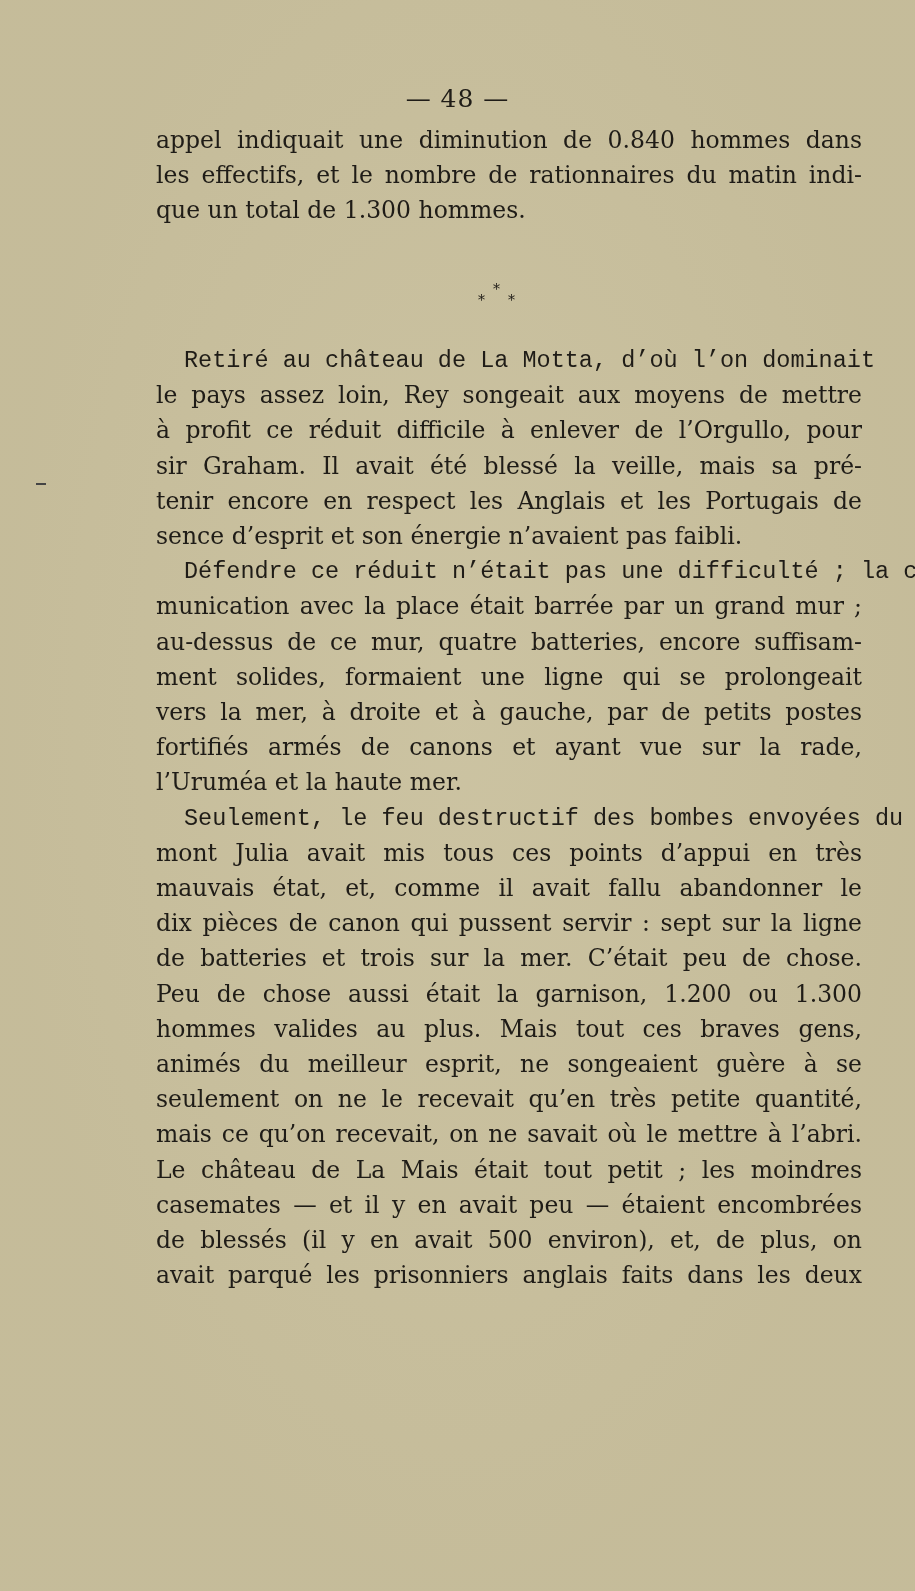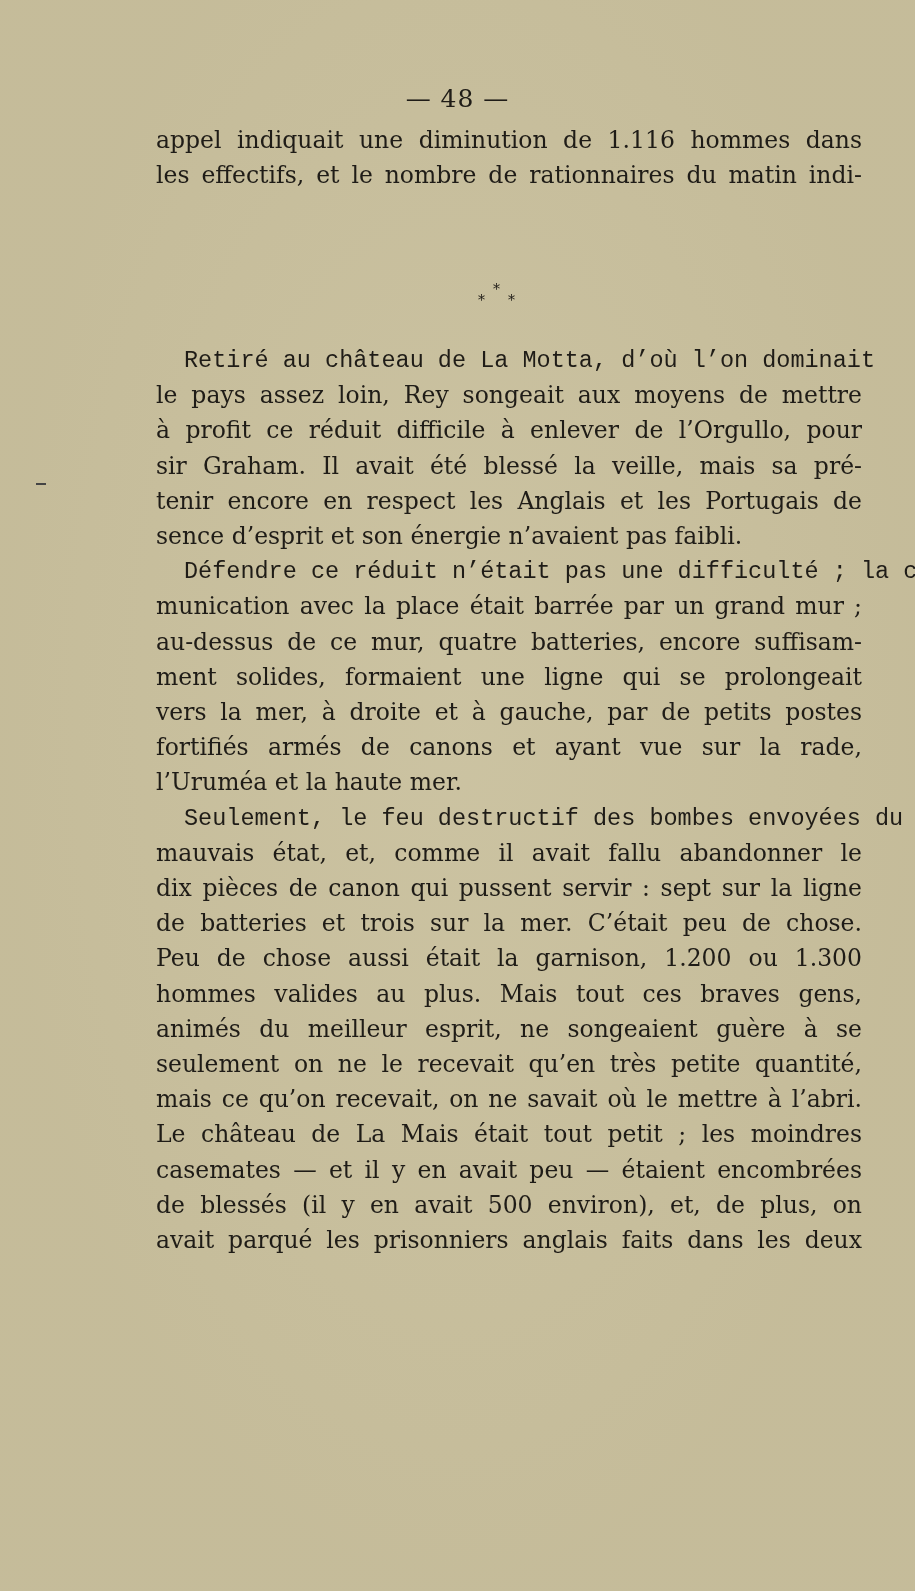--- a/index.html
+++ b/index.html
@@ -37,22 +37,23 @@
     .asterism span { position: absolute; }
     .edge-mark { position: absolute; left: 36px; top: 483px; width: 10px; height: 2px; background: #444; }
   </style>
 </head>
 <body>
 
 <div class="page">
   <div class="folio">— 48 —</div>
 
   <div class="text" id="block1">
-    <span class="line">appel indiquait une diminution de 1.116 hommes dans</span>
+    <span class="line">appel indiquait une diminution de 0.840 hommes dans</span>
     <span class="line">les effectifs, et le nombre de rationnaires du matin indi-</span>
+    <span class="line last">que un total de 1.300 hommes.</span>
   </div>
 
   <div class="asterism">
     <span style="left:18px;top:0px;">*</span>
     <span style="left:3px;top:11px;">*</span>
     <span style="left:33px;top:11px;">*</span>
   </div>
 
   <div class="text" id="block2">
     <div>
@@ -67,20 +68,21 @@
       <span class="line indent">Défendre ce réduit n’était pas une difficulté ; la com-</span>
       <span class="line">munication avec la place était barrée par un grand mur ;</span>
       <span class="line">au-dessus de ce mur, quatre batteries, encore suffisam-</span>
       <span class="line">ment solides, formaient une ligne qui se prolongeait</span>
       <span class="line">vers la mer, à droite et à gauche, par de petits postes</span>
       <span class="line">fortifiés armés de canons et ayant vue sur la rade,</span>
       <span class="line last">l’Uruméa et la haute mer.</span>
     </div>
     <div>
       <span class="line indent">Seulement, le feu destructif des bombes envoyées du</span>
+      <span class="line">mont Julia avait mis tous ces points d’appui en très</span>
       <span class="line">mauvais état, et, comme il avait fallu abandonner le</span>
       <span class="line">dix pièces de canon qui pussent servir : sept sur la ligne</span>
       <span class="line">de batteries et trois sur la mer. C’était peu de chose.</span>
       <span class="line">Peu de chose aussi était la garnison, 1.200 ou 1.300</span>
       <span class="line">hommes valides au plus. Mais tout ces braves gens,</span>
       <span class="line">animés du meilleur esprit, ne songeaient guère à se</span>
       <span class="line">seulement on ne le recevait qu’en très petite quantité,</span>
       <span class="line">mais ce qu’on recevait, on ne savait où le mettre à l’abri.</span>
       <span class="line">Le château de La Mais était tout petit ; les moindres</span>
       <span class="line">casemates — et il y en avait peu — étaient encombrées</span>

